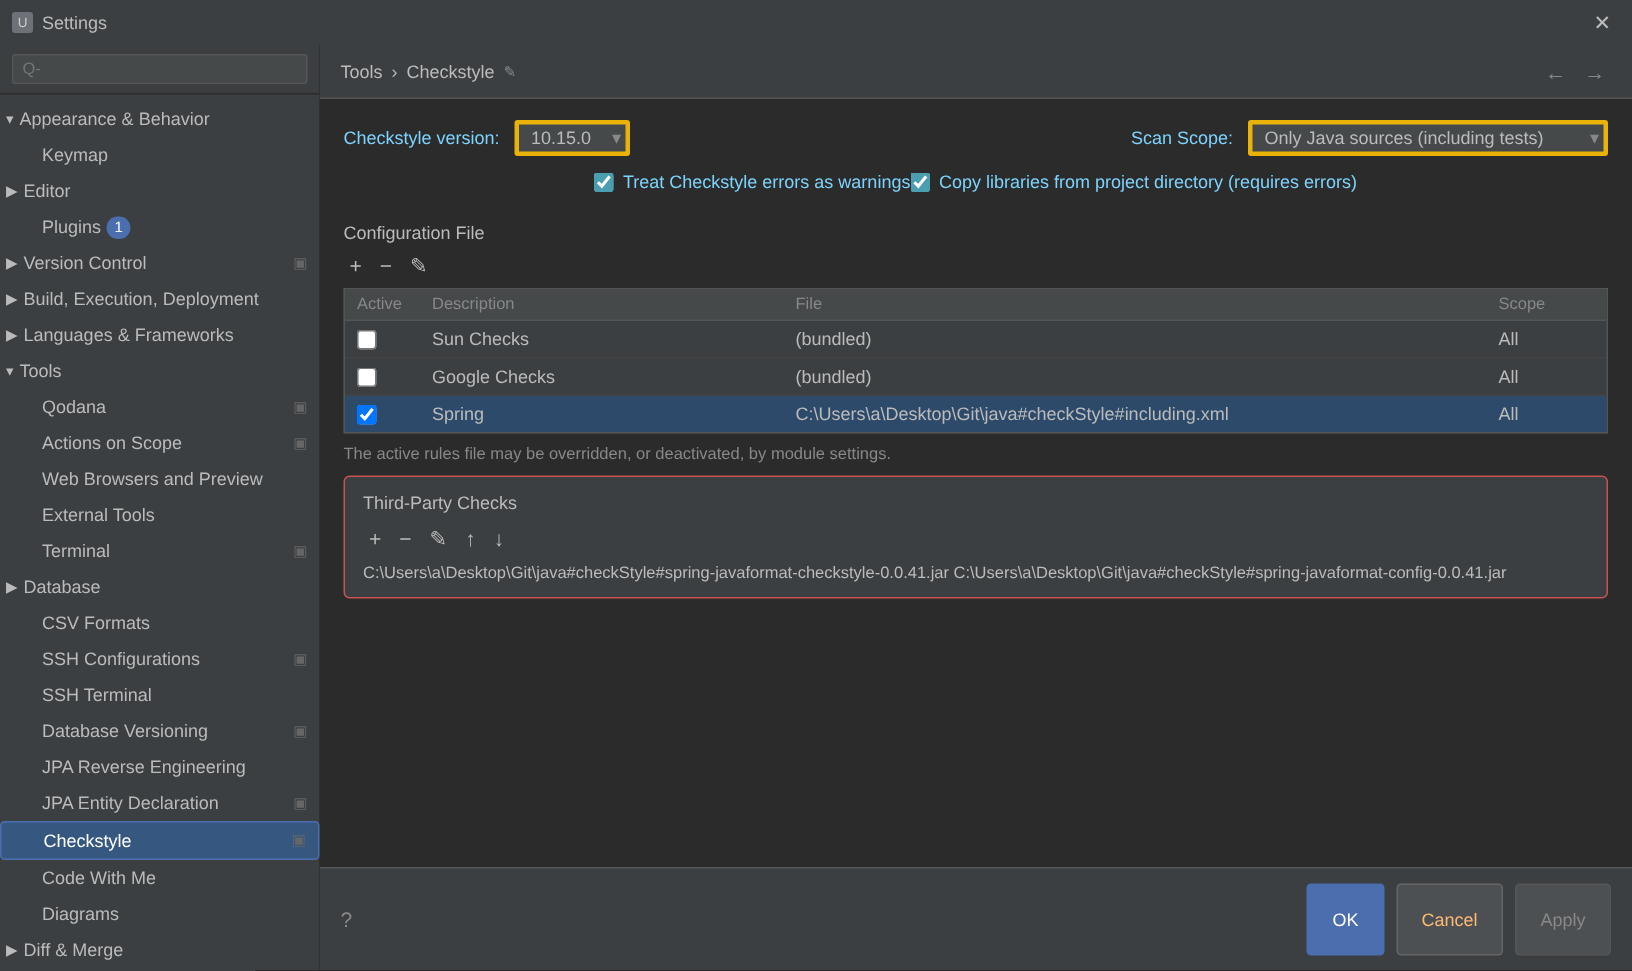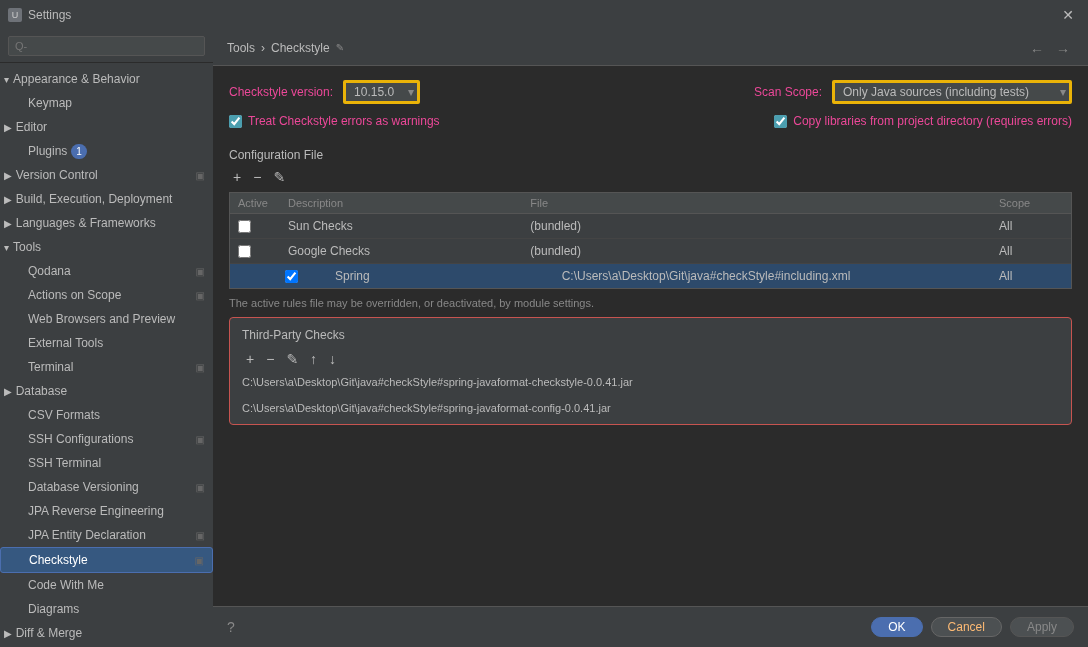--- a/index.html
+++ b/index.html
@@ -47,21 +47,21 @@
     .content { flex: 1; background: #2b2b2b; display: flex; flex-direction: column; overflow: hidden; }
 
     .breadcrumb {
       display: flex; align-items: center; gap: 6px;
       padding: 8px 14px; background: #3c3f41; border-bottom: 1px solid #555; height: 36px;
       font-size: 12px; color: #bbb;
     }
     .breadcrumb-icon { font-size: 10px; color: #888; cursor: pointer; }
 
     .settings-area { flex: 1; overflow-y: auto; padding: 14px 16px; }
-    .label { color: #ec4899; font-size: 12px; }
+    .label { color: #7dd3fc; font-size: 12px; }
 
     .select-box {
       background: #45494a; border: 3px solid #eab308; color: #bbb;
       padding: 2px 22px 2px 8px; font-size: 12px; border-radius: 2px;
       appearance: none; cursor: pointer; position: relative;
     }
     .select-wrapper { position: relative; display: inline-flex; align-items: center; }
     .select-wrapper::after { content: '▾'; position: absolute; right: 6px; color: #888; pointer-events: none; }
 
     .checkbox-row { display: flex; align-items: center; gap: 6px; margin-bottom: 8px; }
@@ -92,43 +92,43 @@
     .td-file { flex: 2; }
     .td-scope { width: 80px; }
 
     .note-text { font-size: 11px; color: #888; margin: 8px 0; }
 
     .third-party-box {
       border: 1px solid #c75450; border-radius: 4px;
       padding: 10px 12px; margin-top: 8px; background: #3c3f41;
     }
     .third-party-title { color: #bbb; font-size: 12px; margin-bottom: 8px; }
-    .third-party-paths { display: flex; flex-direction: column; gap: 14px; margin-top: 8px; }
+    .third-party-paths { display: flex; flex-direction: row; gap: 3px; margin-top: 8px; }
     .path-entry { font-size: 11px; color: #bbb; }
 
     .nav-btns { display: flex; gap: 4px; margin-left: auto; }
     .nav-btn { background: none; border: none; color: #888; cursor: pointer; font-size: 14px; padding: 2px 4px; }
 
     
     .bottom-bar {
       display: flex; align-items: center; justify-content: flex-end;
       gap: 8px; padding: 10px 14px; background: #3c3f41;
       border-top: 1px solid #555; flex-shrink: 0;
     }
     .btn {
-      padding: 2px 16px; border-radius: 13px; font-size: 12px;
+      padding: 16px 16px; border-radius: 3px; font-size: 12px;
       cursor: pointer; border: 1px solid #666;
     }
     .btn-ok { background: #4b6eaf; color: white; border-color: #4b6eaf; }
     .btn-cancel { background: #4c5052; color: #fdba74; }
     .btn-apply { background: #4c5052; color: #888; border-color: #555; }
 
     .help-icon { color: #888; font-size: 14px; margin-right: auto; cursor: pointer; }
 
-    .spring-row { background: #2d4a6b; padding-left: 47px; }
+    .spring-row { background: #2d4a6b; }
   </style>
 </head>
 <body>
 
 <div class="window">
 
   <div class="title-bar">
     <div class="title-bar-left">
       <div class="title-icon">
         <span>U</span>
@@ -266,21 +266,21 @@
           <div style="display:flex; align-items:center; gap:10px;">
             <span class="label">Scan Scope:</span>
             <div class="select-wrapper">
               <select class="select-box" style="width:240px;">
                 <option>Only Java sources (including tests)</option>
               </select>
             </div>
           </div>
         </div>
 
-        <div style="display:flex; align-items:center; justify-content:space-between; margin-bottom:12px;">
+        <div style="display:flex; align-items:center; justify-content:center; margin-bottom:12px;">
           <div class="checkbox-row">
             <input type="checkbox" checked="" style="">
             <span class="label">Treat Checkstyle errors as warnings</span>
           </div>
           <div class="checkbox-row">
             <input type="checkbox" checked="" style="">
             <span class="label">Copy libraries from project directory (requires errors)</span>
           </div>
         </div>
 

